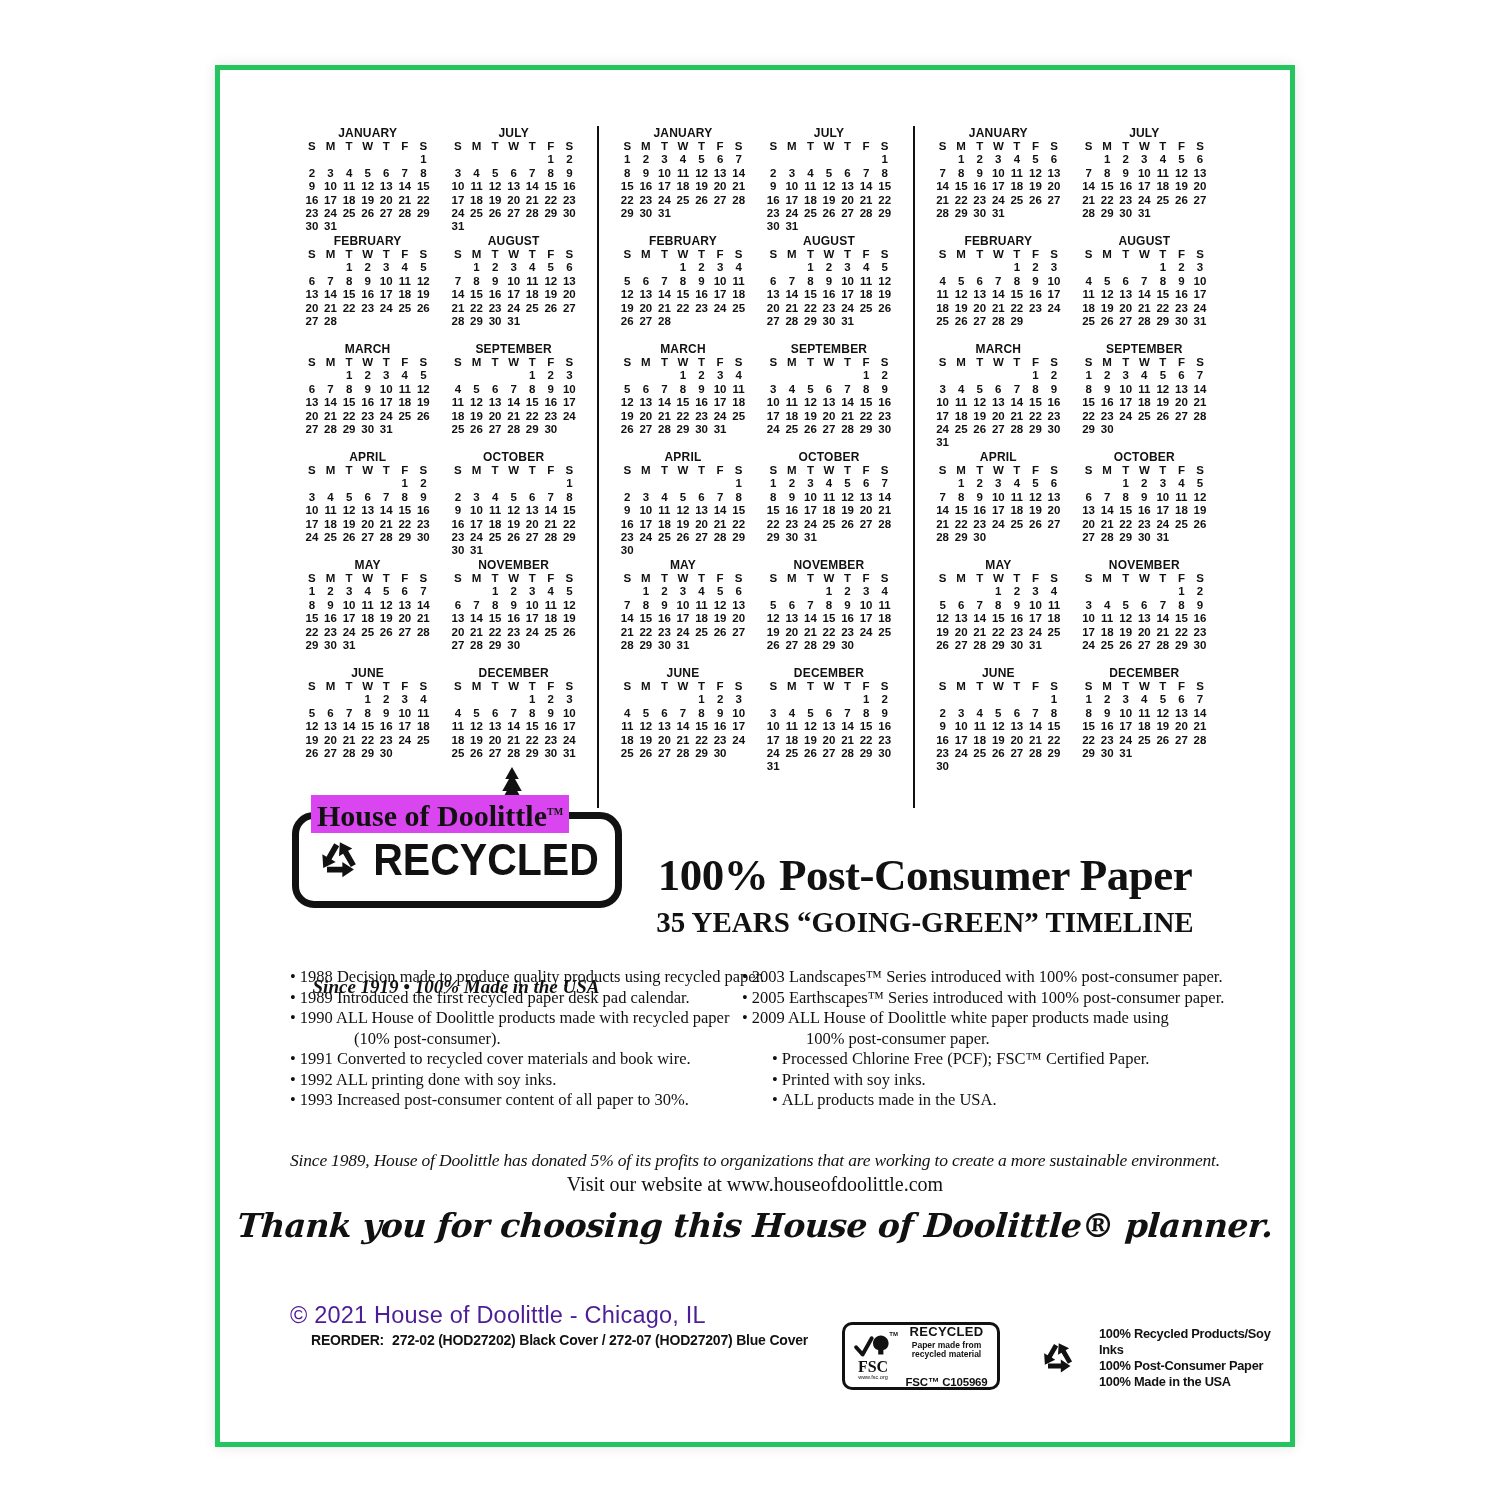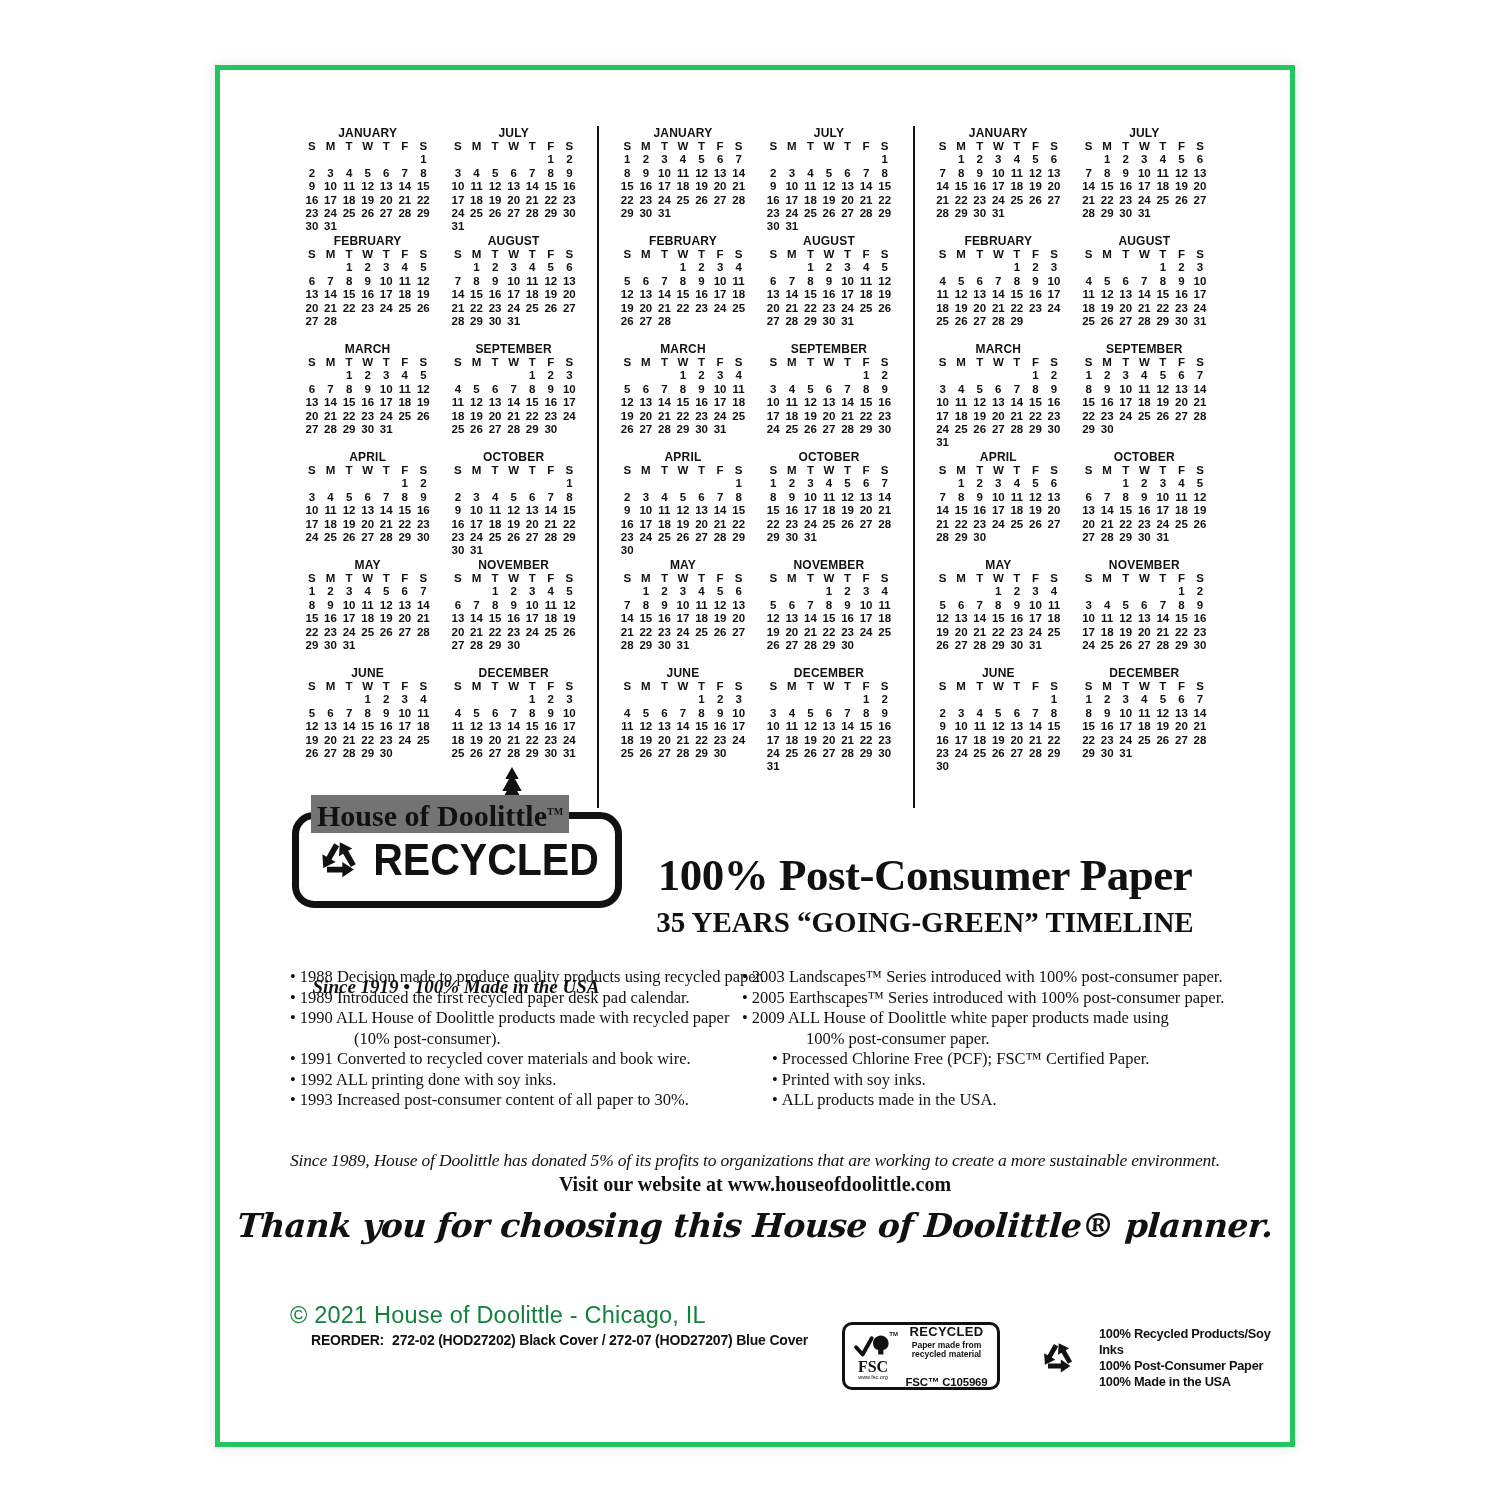--- a/index.html
+++ b/index.html
@@ -11,21 +11,21 @@
   .cal-col{flex:1;display:flex;justify-content:center;gap:16px;}
   .cal-col:not(:first-child){border-left:2px solid #111;}
   .subcol{display:flex;flex-direction:column;}
   .month{height:108px;width:130px;}
   .mname{font:700 12px "Liberation Sans",sans-serif;text-align:center;height:14px;line-height:14px;letter-spacing:.2px;}
   .mgrid{display:grid;grid-template-columns:repeat(7,1fr);grid-auto-rows:13.4px;}
   .dh,.dc{font:700 11.5px "Liberation Sans",sans-serif;text-align:center;line-height:13.4px;}
   
   .logo-block{position:absolute;left:72px;top:742px;width:316px;height:82px;border:7px solid #111;border-radius:22px;background:#fff;}
   .logo-tree{position:absolute;top:-53px;left:198px;width:30px;height:50px;fill:#111;}
-  .logo-brand{position:absolute;top:-24px;left:12px;background:#737373;padding:0 6px;white-space:nowrap;
+  .logo-brand{position:absolute;top:-24px;left:12px;background:#d946ef;padding:0 6px;white-space:nowrap;
               font-family:"Liberation Serif",serif;font-weight:700;font-size:30px;line-height:34px;}
   .logo-brand .tm{font-size:10px;font-weight:700;vertical-align:super;}
   .logo-inner{display:flex;align-items:center;justify-content:center;gap:10px;height:100%;}
   .recycle-icon{width:48px;height:48px;}
   .recycled-word{font:700 41px "Liberation Sans",sans-serif;letter-spacing:0;transform:scaleY(1.08);}
   .logo-tagline{position:absolute;left:60px;top:906px;width:352px;text-align:center;
                 font-family:"Liberation Serif",serif;font-style:italic;font-weight:600;font-size:19px;}
   
   .heading{position:absolute;left:392px;top:780px;width:626px;text-align:center;font-family:"Liberation Serif",serif;font-weight:700;}
   .h1{font-size:45px;line-height:50px;letter-spacing:-.5px;}
@@ -36,26 +36,26 @@
   .tl-left{width:452px;}
   .tl-right{flex:1;}
   .tl-item{line-height:20.5px;white-space:nowrap;}
   .tl-item .blt{margin-right:4px;}
   .tl-sub{padding-left:30px;}
   .tl-cont{line-height:20.5px;padding-left:64px;}
   
   .donation{position:absolute;left:0;top:1080px;width:100%;text-align:center;
             font-family:"Liberation Serif",serif;font-style:italic;font-size:17.5px;letter-spacing:-.2px;}
   .website{position:absolute;left:0;top:1103px;width:100%;text-align:center;
-           font-family:"Liberation Serif",serif;font-weight:700;font-size:20px;}
+           font-family:"Liberation Serif",serif;font-weight:400;font-size:20px;}
   .thankyou{position:absolute;left:0;top:1136px;width:100%;text-align:center;
             font-family:"DejaVu Serif","Liberation Serif",serif;font-style:italic;font-weight:700;font-size:33px;
             letter-spacing:-.5px;transform:skewX(-4deg);}
   .copyright{position:absolute;left:70px;top:1232px;}
-  .c1{font:400 23.5px "Liberation Sans",sans-serif;color:#15803d;letter-spacing:.2px;}
+  .c1{font:400 23.5px "Liberation Sans",sans-serif;color:#4c1d95;letter-spacing:.2px;}
   .c2{font:700 14px "Liberation Sans",sans-serif;letter-spacing:-.2px;margin-top:3px;}
   .c2 .rl{margin-right:8px;padding-left:21px;}
   
   .fsc-label{position:absolute;left:622px;top:1252px;width:142px;height:58px;border:3px solid #111;border-radius:10px;
              background:#fff;display:flex;align-items:center;padding:2px 5px;gap:5px;box-sizing:content-box;}
   .fsc-left{width:46px;text-align:center;position:relative;}
   .fsc-mark{width:42px;height:26px;display:block;margin:0 auto;}
   .fsc-text{font-family:"Liberation Serif",serif;font-weight:700;font-size:16px;line-height:15px;}
   .fsc-url{font:400 5.5px "Liberation Sans",sans-serif;line-height:6px;}
   .fsc-tm{position:absolute;top:-2px;right:-2px;font-size:6px;font-weight:700;}

